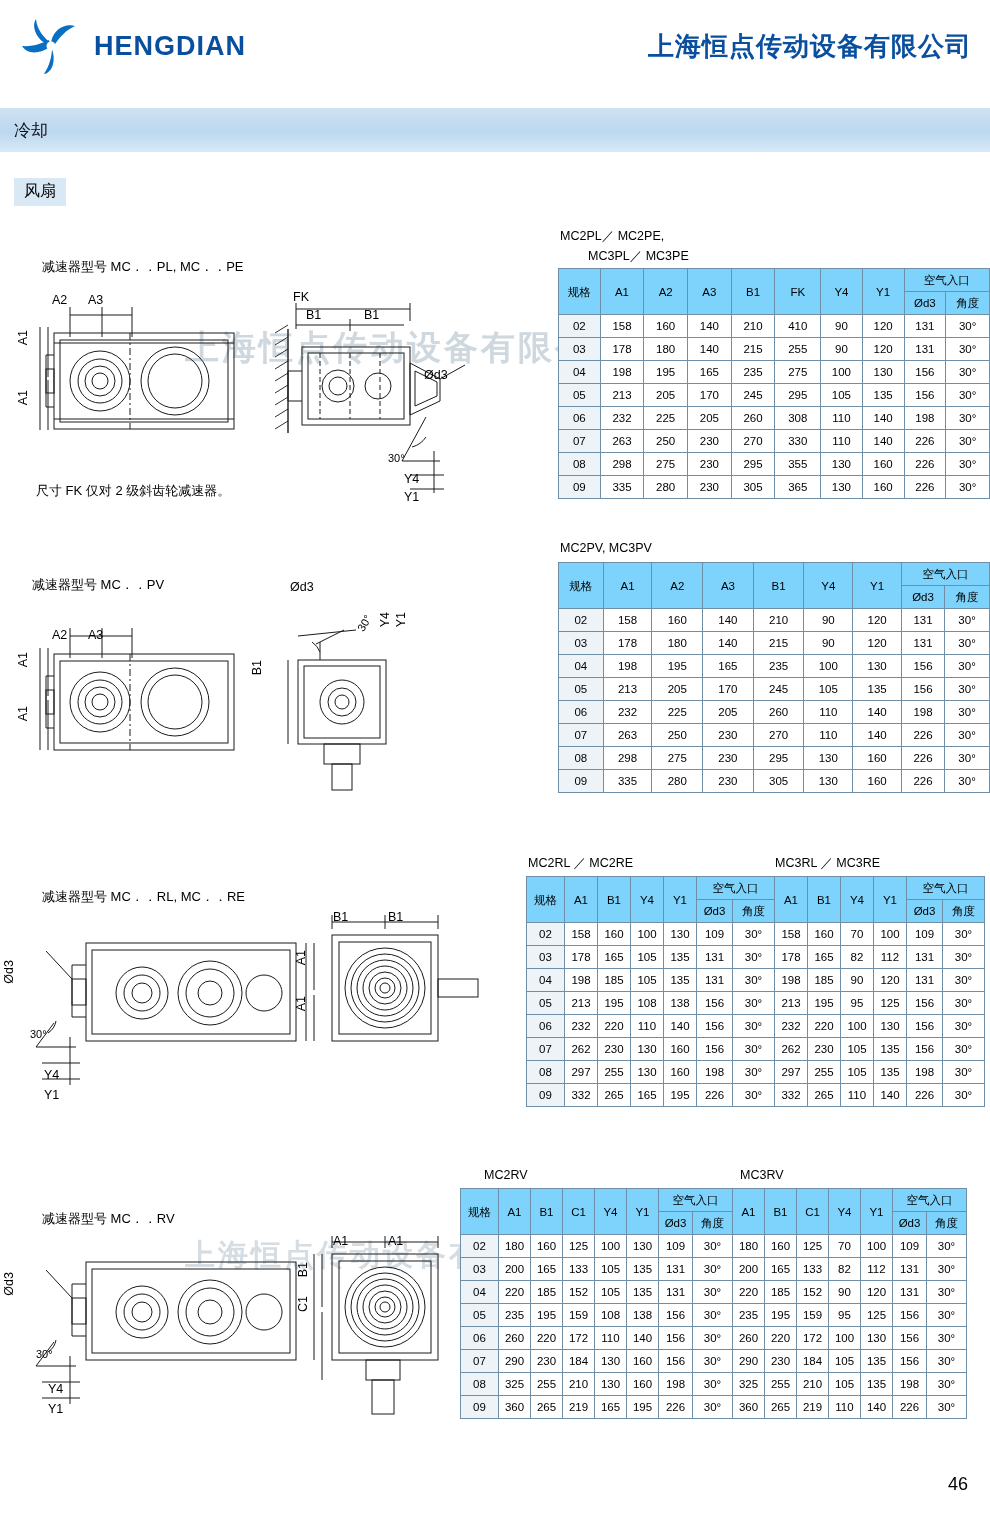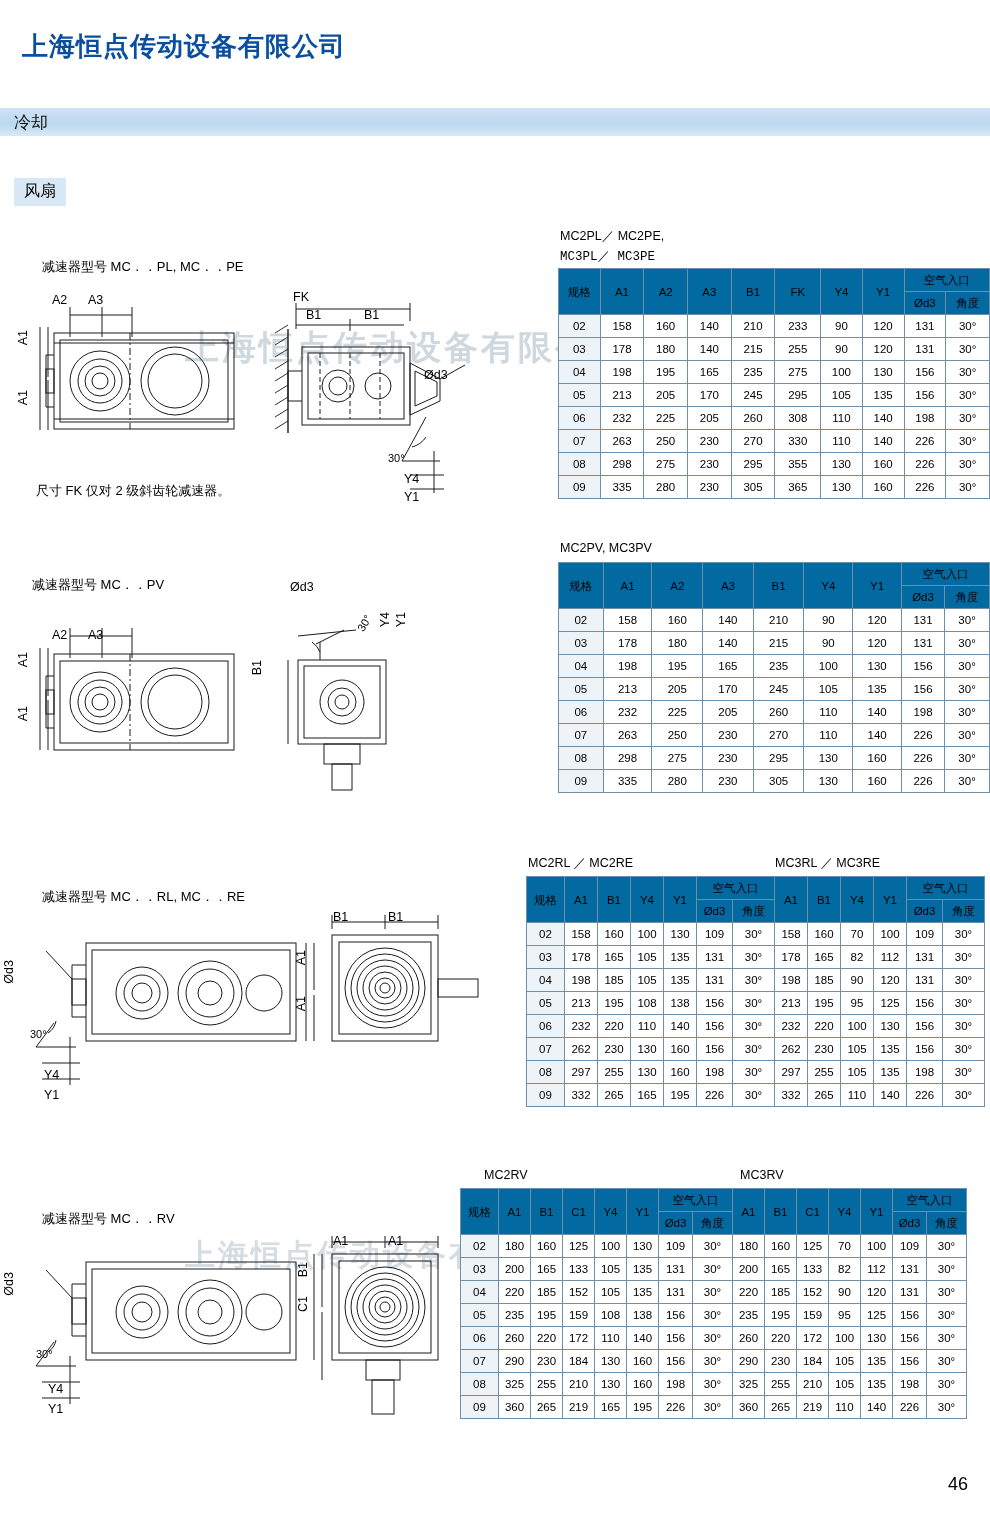--- a/index.html
+++ b/index.html
@@ -23,21 +23,21 @@
   .brand-name {
     font-size:27px; font-weight:bold; letter-spacing:1px;
     color:#0a4f9e;
   }
   .company-cn {
     font-size:26px; font-weight:bold; color:#0a4f9e;
     letter-spacing:1px;
   }
   
   .section-bar {
-    position:absolute; left:0; width:990px; height:28px;
+    position:absolute; left:0; width:990px; height:44px;
     background: linear-gradient(to bottom, #cfe2f3 0%, #bcd8ef 55%, #d8e9f7 100%);
     display:flex; align-items:center;
     padding-left:14px;
     font-size:17px; color:#111;
   }
   .sub-bar {
     position:absolute; left:14px;
     background:#d9e8f5;
     padding:3px 10px 4px 10px;
     font-size:16px;
@@ -55,41 +55,53 @@
   }
   table.spec th, table.spec td {
     border:1px solid #6f8ea8;
     text-align:center;
     padding:0;
     height:22px;
     font-weight:normal;
     line-height:22px;
   }
   table.spec thead th {
-    background:#0369a1;
+    background:#7dd3fc;
     font-size:11.5px;
   }
   table.spec td.sz { background:#eef3f8; }
   .tblwrap { position:absolute; }
 
   
   .draw { position:absolute; }
   svg { display:block; }
   .wm {
     position:absolute; color:#cfd8de; font-size:34px; font-weight:bold;
     letter-spacing:3px; white-space:nowrap; pointer-events:none;
   }
   .pageno {
     position:absolute; right:22px; bottom:18px; font-size:18px;margin-left:23px;
   }
 </style>
 </head>
 <body>
 
 <div class="header">
+  <div class="brand">
+    <span class="logo-mark">
+      <svg width="58" height="58" viewBox="0 0 58 58">
+        <path d="M29 29 C29 12, 44 6, 53 9 C44 13, 38 20, 33 27 Z" fill="#0a6fc2"></path>
+        <path d="M29 29 C14 24, 9 9, 14 2 C15 13, 22 21, 29 26 Z" fill="#0a6fc2"></path>
+        <path d="M29 29 C16 39, 4 36, 0 29 C11 30, 21 26, 27 23 Z" fill="#0a6fc2"></path>
+        <path d="M29 29 C35 44, 30 56, 22 57 C28 48, 30 38, 30 31 Z" fill="#0a6fc2"></path>
+        <circle cx="29" cy="29" r="4.5" fill="#ffffff"></circle>
+      </svg>
+    </span>
+    <span class="brand-name">HENGDIAN</span>
+  </div>
   <div class="company-cn">上海恒点传动设备有限公司</div>
 </div>
 
 <div class="section-bar" style="top:108px;">
   <span>冷却</span>
 </div>
 <div class="sub-bar" style="top:178px;">风扇</div>
 
 <div class="wm" style="top:325px; left:185px;">上海恒点传动设备有限公司</div>
 <div class="wm" style="top:1235px; left:185px; font-size:30px; color:#d5dde3;">上海恒点传动设备有限公司</div>
@@ -338,21 +350,21 @@
 <div class="lbl" style="top:1234px; left:333px;">A1</div>
 <div class="lbl" style="top:1234px; left:388px;">A1</div>
 <div class="lbl" style="top:1296px; left:296px; writing-mode:vertical-rl; transform:rotate(180deg);">C1</div>
 <div class="lbl" style="top:1262px; left:296px; writing-mode:vertical-rl; transform:rotate(180deg);">B1</div>
 <div class="lbl" style="top:1272px; left:2px; writing-mode:vertical-rl; transform:rotate(180deg);">Ød3</div>
 <div class="lbl" style="top:1348px; left:36px; font-size:11px;">30°</div>
 <div class="lbl" style="top:1382px; left:48px;">Y4</div>
 <div class="lbl" style="top:1402px; left:48px;">Y1</div>
 
 <div class="tbl-title" style="top:228px; left:560px;">MC2PL／ MC2PE,</div>
-<div class="tbl-title" style="top:248px; left:560px;font-family:Liberation Mono, monospace;">MC3PL／ MC3PE</div>
+<div class="tbl-title" style="top:248px; left:588px;">MC3PL／ MC3PE</div>
 
 <div class="tblwrap" style="top:268px; left:558px;">
 <table class="spec" id="t1">
   <thead>
     <tr>
       <th rowspan="2" style="width:42px;">规格</th>
       <th rowspan="2" style="width:44px;">A1</th>
       <th rowspan="2" style="width:44px;">A2</th>
       <th rowspan="2" style="width:44px;">A3</th>
       <th rowspan="2" style="width:44px;">B1</th>
@@ -366,21 +378,21 @@
       <th style="width:44px;">角度</th>
     </tr>
   </thead>
   <tbody>
         <tr>
           <td class="sz">02</td>
           <td>158</td>
           <td>160</td>
           <td>140</td>
           <td>210</td>
-          <td>233</td>
+          <td>410</td>
           <td>90</td>
           <td>120</td>
           <td>131</td>
           <td>30°</td>
         </tr>
         <tr>
           <td class="sz">03</td>
           <td>178</td>
           <td>180</td>
           <td>140</td>

